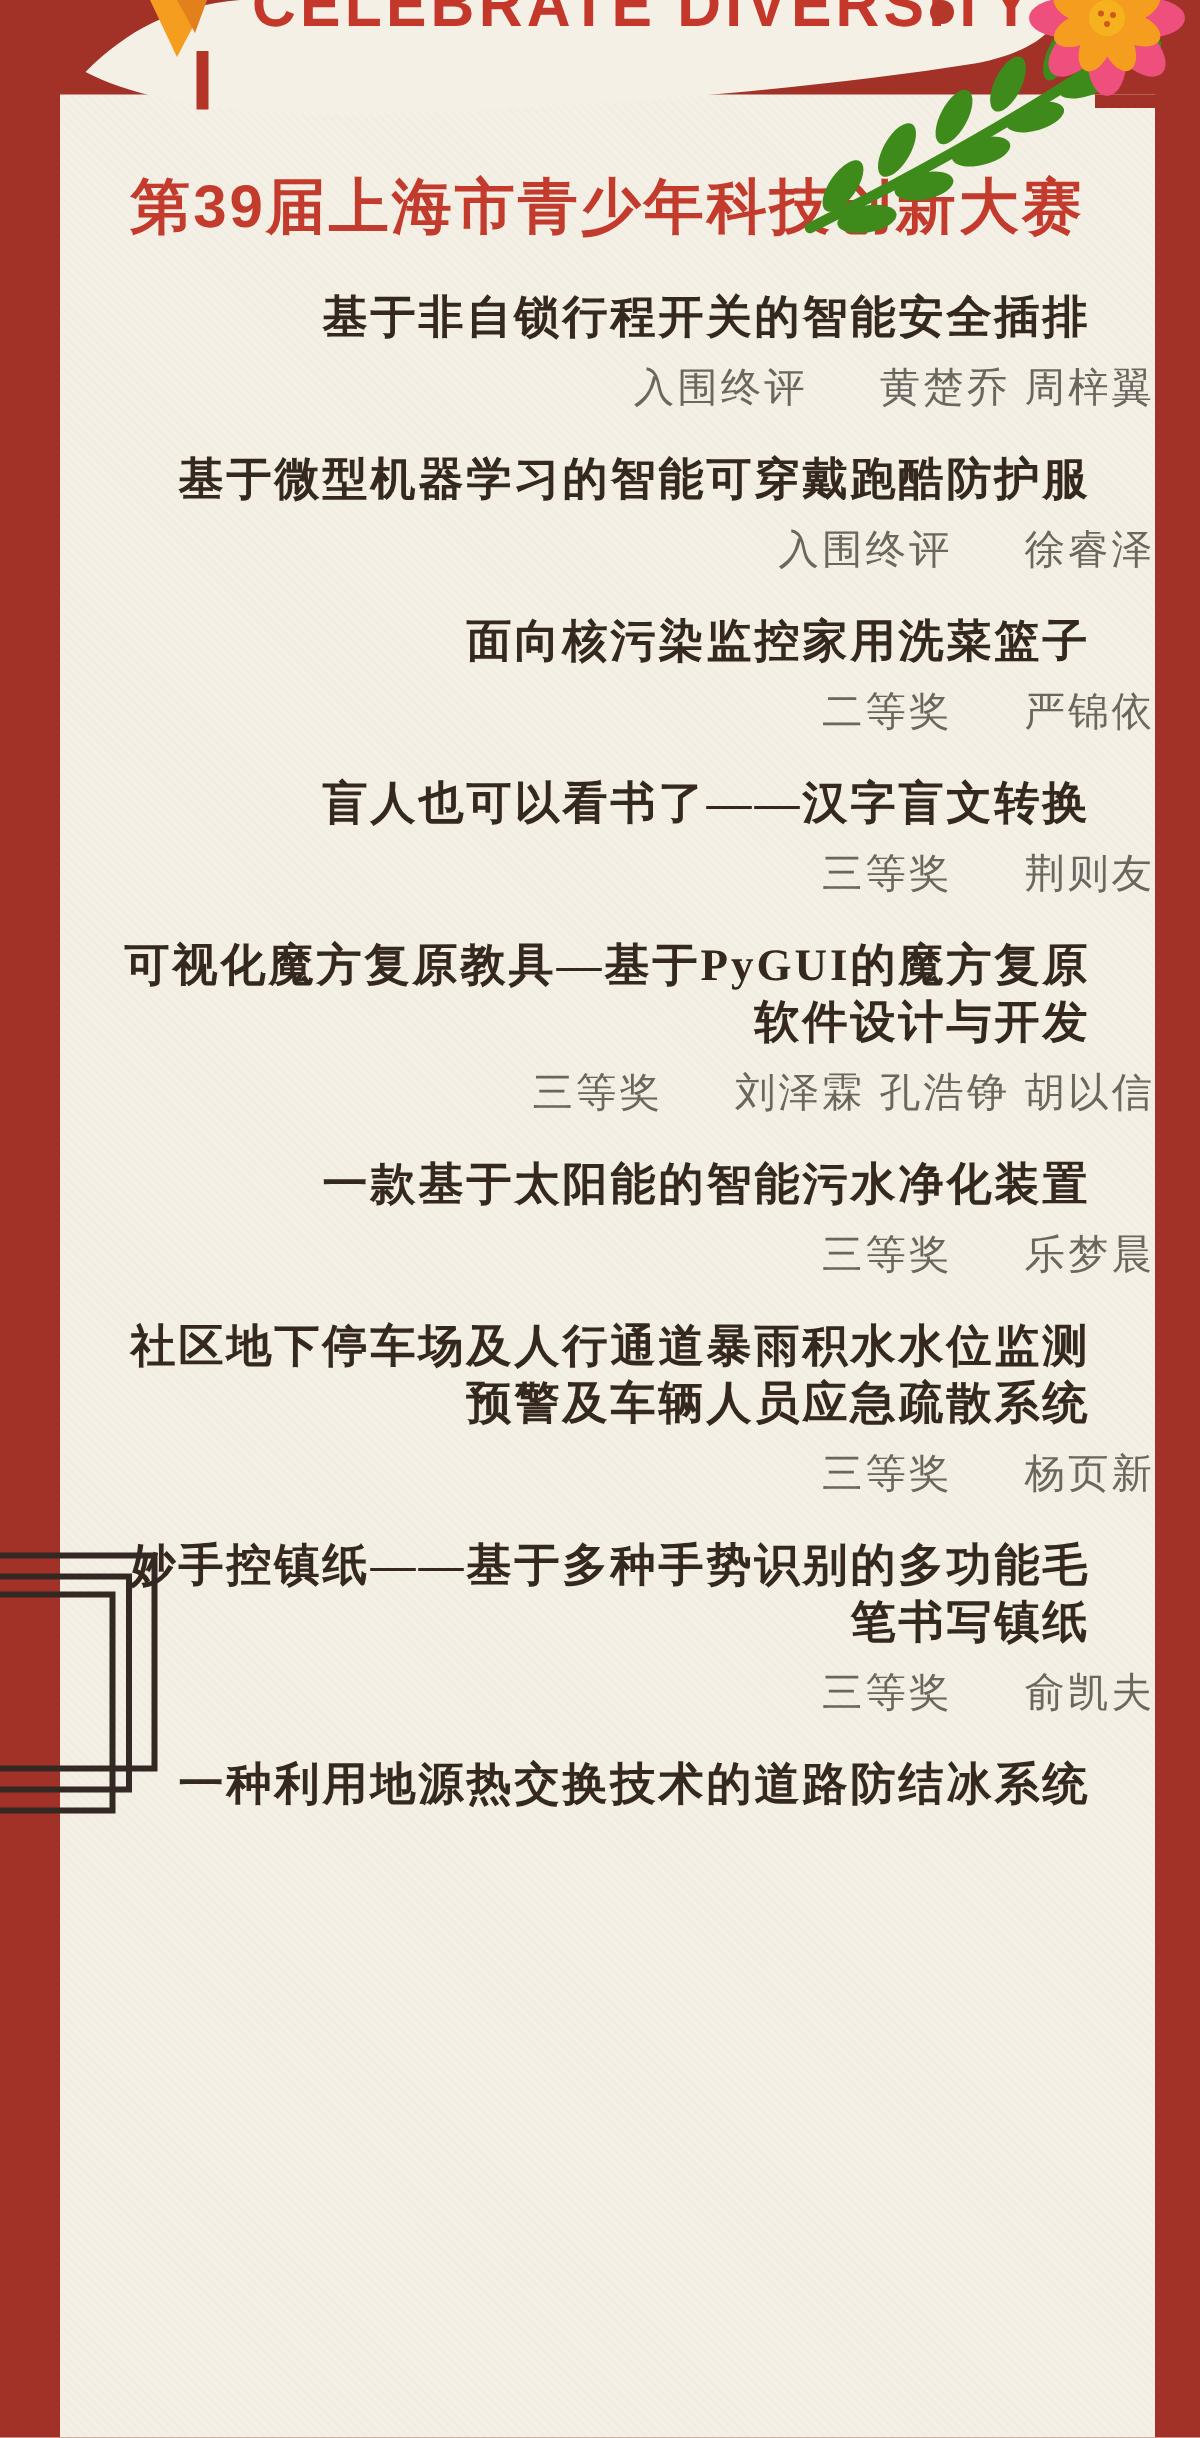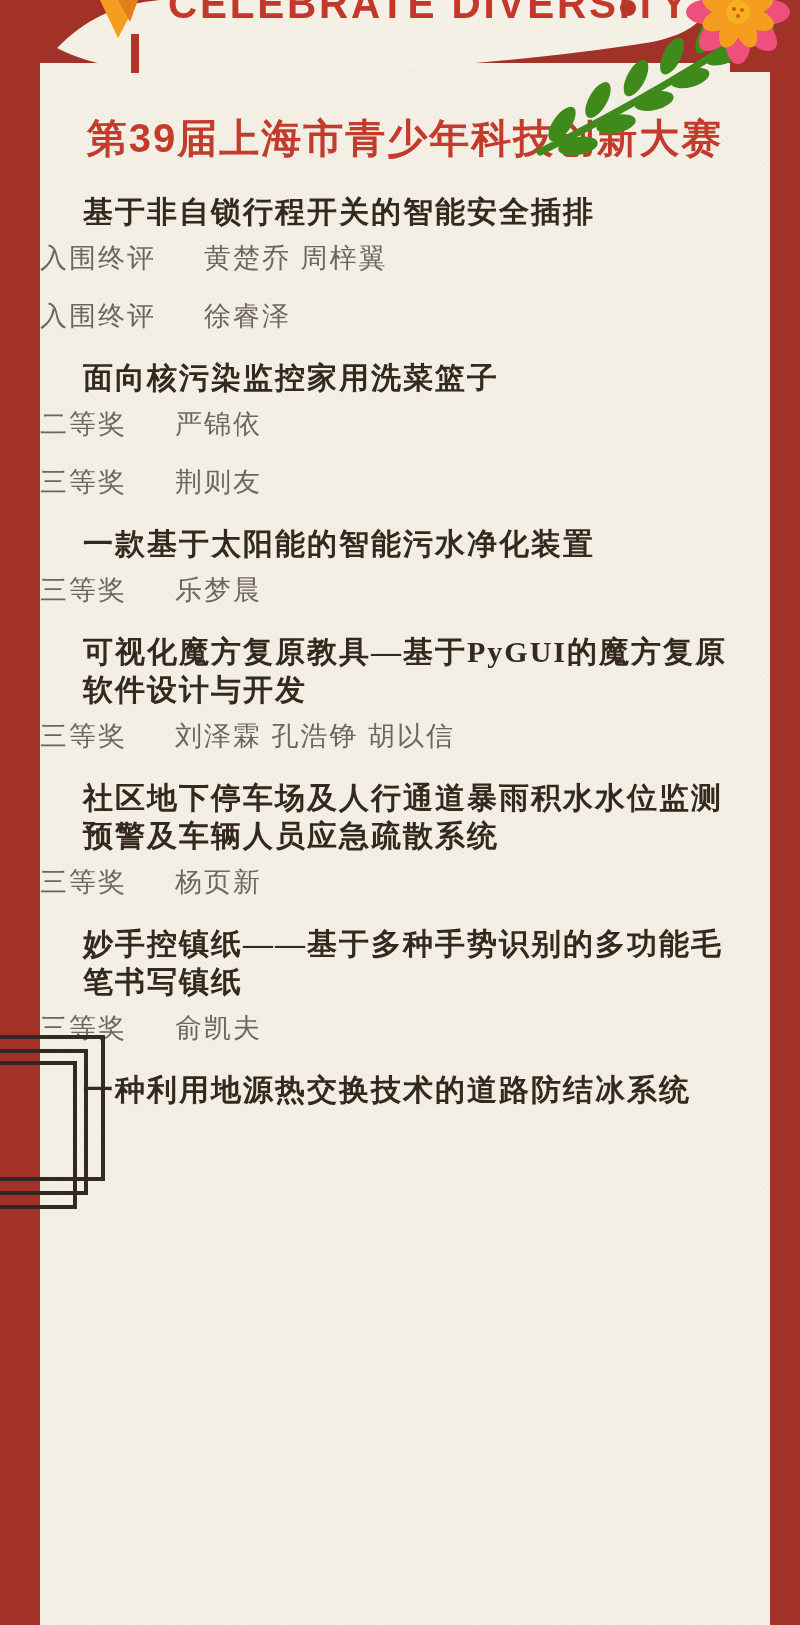--- a/index.html
+++ b/index.html
@@ -45,21 +45,21 @@
   .tl-decor-svg{position:absolute;left:90px;top:0;}
   .branch-svg{position:absolute;left:520px;top:0;}
   .frames-svg{position:absolute;left:0;top:1030px;}
 
   .header-title{
     margin:0 auto;padding-top:46px;text-align:center;
     color:var(--accent-red,#c23b2c);
     font-size:40px;font-weight:bold;line-height:58px;letter-spacing:2px;
   }
   .entries{margin-top:26px;}
-  .entry{text-align:left;margin-bottom:27px;}
+  .entry{text-align:right;margin-bottom:27px;}
   .entry-title{
     font-family:"Liberation Serif", serif;
     font-weight:bold;color:var(--title-text,#35291f);
     font-size:30px;line-height:38px;letter-spacing:2px;
     max-width:644px;margin:0 auto;
   }
   .entry-meta{
     margin-top:12px;color:var(--meta-text,#6d6660);
     font-size:27px;line-height:31px;letter-spacing:2px;
   }
@@ -74,45 +74,47 @@
   </div>
 
   <div class="entries">
     <div class="entry">
       <div class="entry-title">基于非自锁行程开关的智能安全插排</div>
       <div class="entry-meta">
         <span>入围终评</span><span class="names">黄楚乔 周梓翼</span>
       </div>
     </div>
     <div class="entry">
+      <div class="entry-title">基于微型机器学习的智能可穿戴跑酷防护服</div>
       <div class="entry-meta">
         <span>入围终评</span><span class="names">徐睿泽</span>
       </div>
     </div>
     <div class="entry">
       <div class="entry-title">面向核污染监控家用洗菜篮子</div>
       <div class="entry-meta">
         <span>二等奖</span><span class="names">严锦依</span>
       </div>
     </div>
     <div class="entry">
+      <div class="entry-title">盲人也可以看书了——汉字盲文转换</div>
       <div class="entry-meta">
         <span>三等奖</span><span class="names">荆则友</span>
+      </div>
+    </div>
+    <div class="entry">
+      <div class="entry-title">可视化魔方复原教具—基于PyGUI的魔方复原软件设计与开发</div>
+      <div class="entry-meta">
+        <span>三等奖</span><span class="names">刘泽霖 孔浩铮 胡以信</span>
       </div>
     </div>
     <div class="entry">
       <div class="entry-title">一款基于太阳能的智能污水净化装置</div>
       <div class="entry-meta">
         <span>三等奖</span><span class="names">乐梦晨</span>
-      </div>
-    </div>
-    <div class="entry">
-      <div class="entry-title">可视化魔方复原教具—基于PyGUI的魔方复原软件设计与开发</div>
-      <div class="entry-meta">
-        <span>三等奖</span><span class="names">刘泽霖 孔浩铮 胡以信</span>
       </div>
     </div>
     <div class="entry">
       <div class="entry-title">社区地下停车场及人行通道暴雨积水水位监测预警及车辆人员应急疏散系统</div>
       <div class="entry-meta">
         <span>三等奖</span><span class="names">杨页新</span>
       </div>
     </div>
     <div class="entry">
       <div class="entry-title">妙手控镇纸——基于多种手势识别的多功能毛笔书写镇纸</div>

